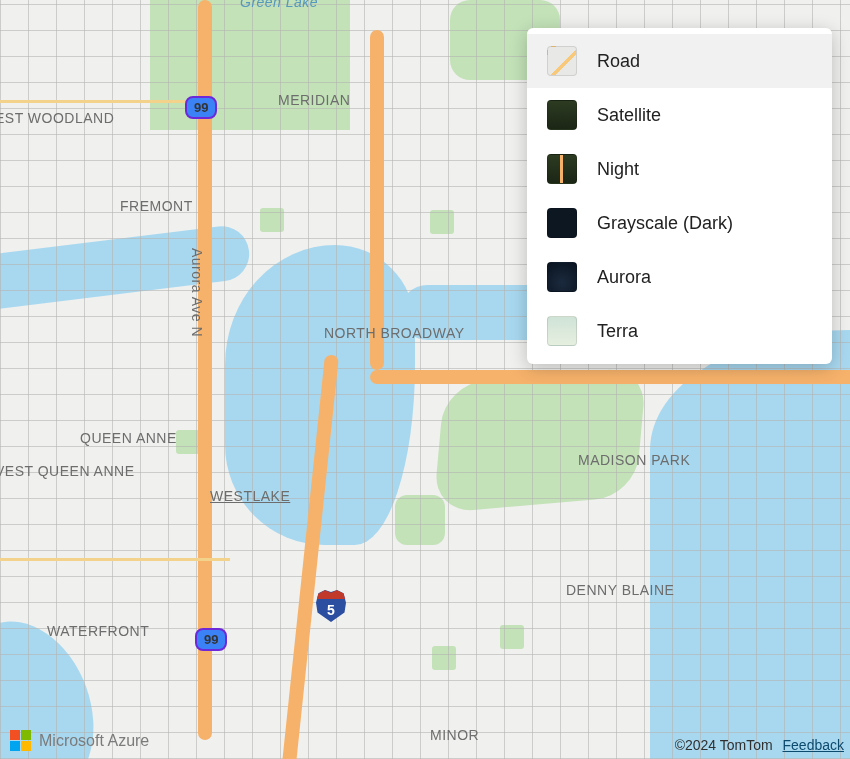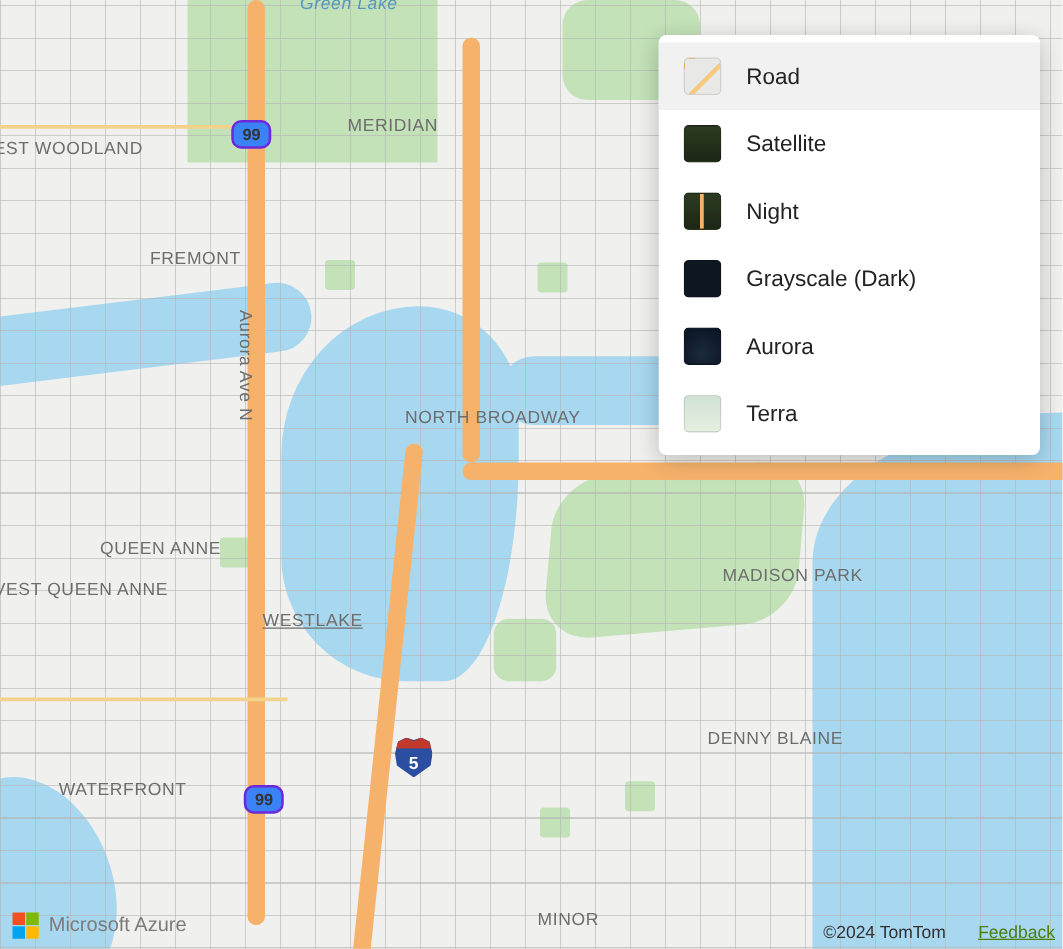--- a/index.html
+++ b/index.html
@@ -104,21 +104,21 @@
   }
   .ms-logo { display:grid; grid-template-columns:10px 10px; grid-template-rows:10px 10px; gap:1px; }
   .ms-logo span:nth-child(1){background:#f25022;}
   .ms-logo span:nth-child(2){background:#7fba00;}
   .ms-logo span:nth-child(3){background:#00a4ef;}
   .ms-logo span:nth-child(4){background:#ffb900;}
   .copyright {
     position:absolute; right:6px; bottom:6px;
     font-size:14px; color:#303030;
   }
-  .copyright a { color:#4d7c0f; text-decoration:underline; margin-left:22px; cursor:pointer;}
+  .copyright a { color:#0c4a6e; text-decoration:underline; margin-left:6px; cursor:pointer;}
 </style>
 </head>
 <body>
 
 <div class="map-canvas">
 
   <div class="water water-right"></div>
   <div class="water water-top-green-lake"></div>
   <div class="water water-ship-canal"></div>
   <div class="water water-portage"></div>

